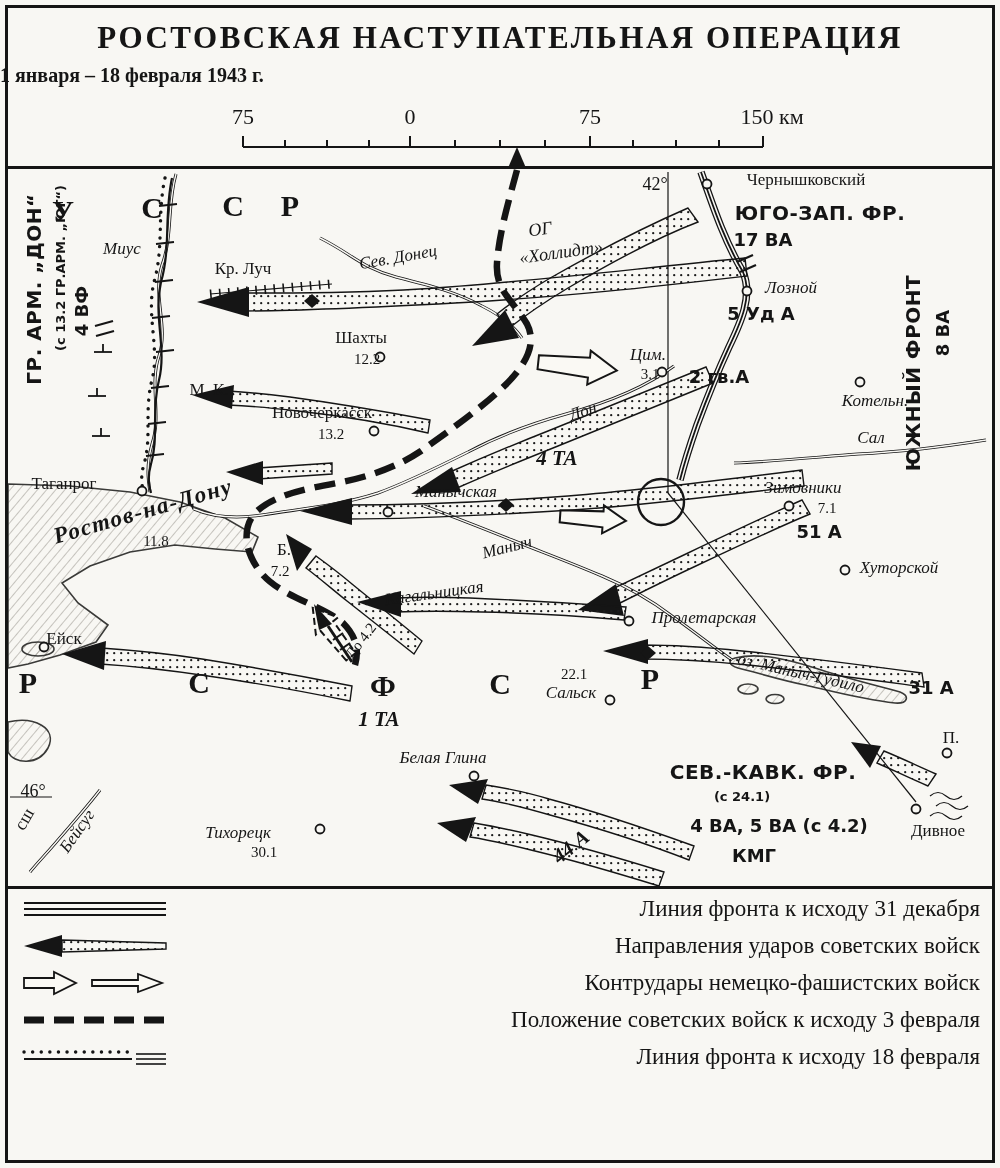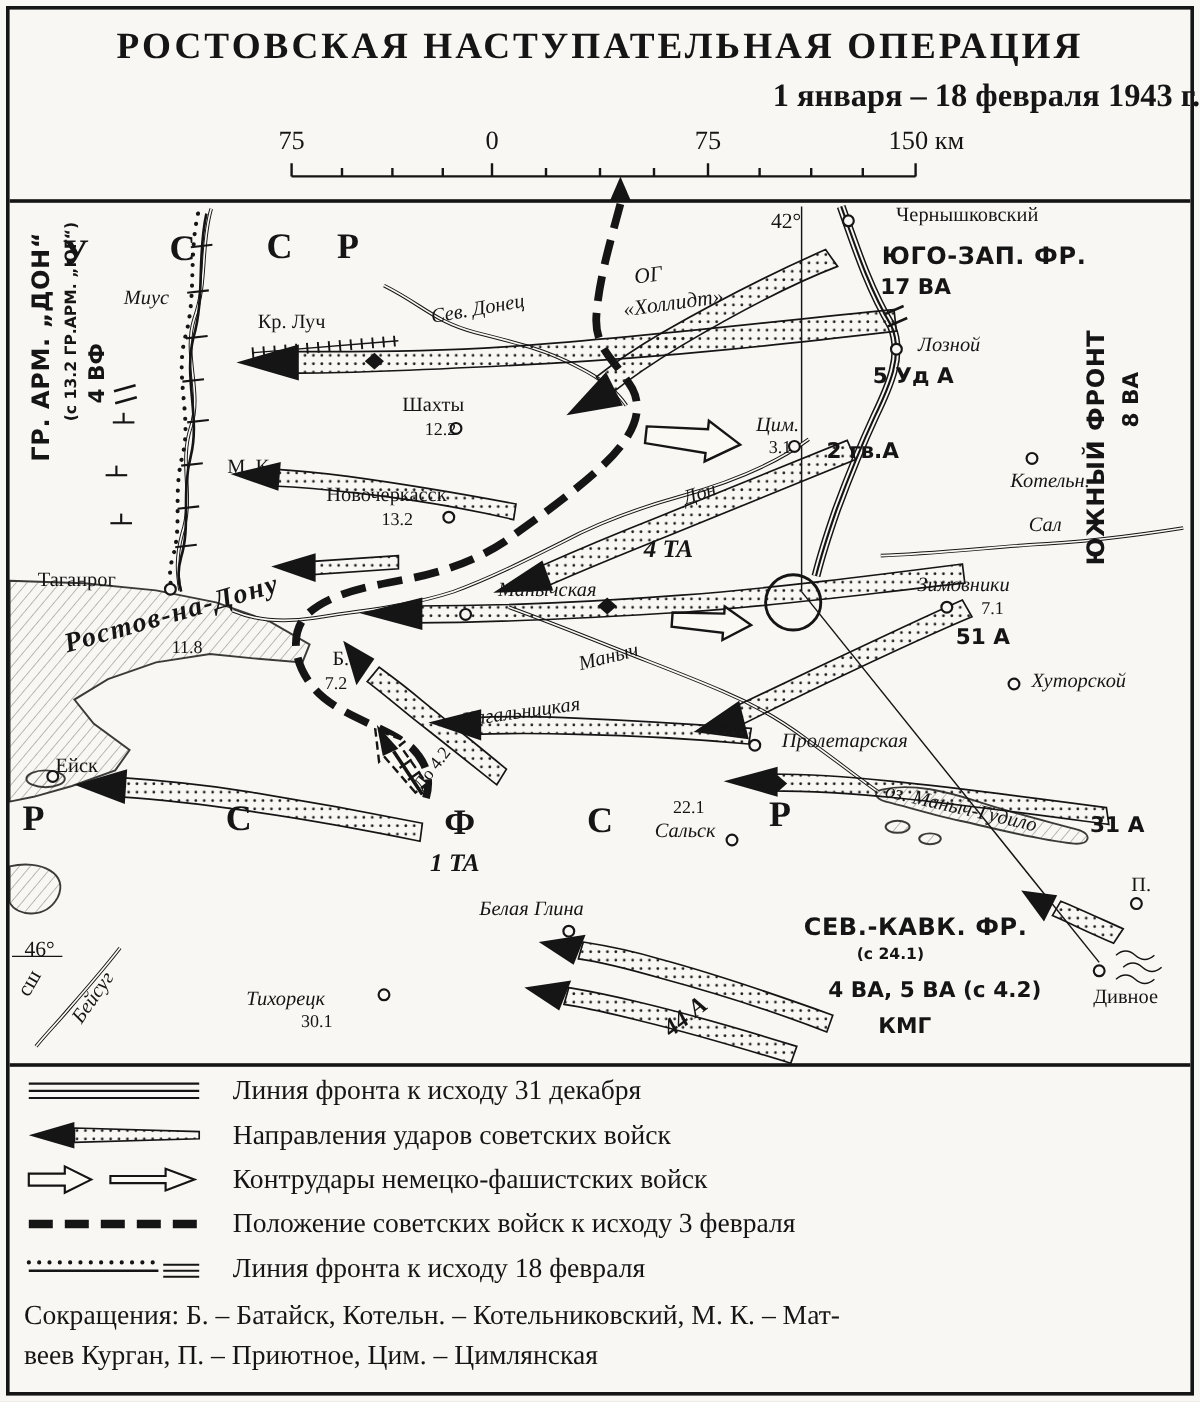--- a/index.html
+++ b/index.html
@@ -4,22 +4,22 @@
 <style>
   html,body{margin:0;padding:0;background:#e8e6e0;}
   .page{position:relative;width:1000px;height:1168px;background:#f8f7f3;overflow:hidden;
         font-family:"Liberation Serif",serif;color:#151515;}
   .frame{position:absolute;inset:5px;border:3px solid #151515;pointer-events:none;z-index:5;}
   .hline{position:absolute;left:8px;width:984px;height:3px;background:#151515;z-index:4;}
 
   
   .map-title{position:absolute;top:20px;left:0;width:100%;text-align:center;margin:0;
              font-size:31px;font-weight:700;letter-spacing:2.5px;z-index:3;}
-  .map-subtitle{position:absolute;top:64px;left:0;width:100%;text-align:right;
-             font-size:27px;font-weight:700;z-index:3;}
+  .map-subtitle{position:absolute;top:64px;left:0;width:100%;text-align:left;
+             font-size:20px;font-weight:700;z-index:3;}
   .scale-num{position:absolute;top:104px;transform:translateX(-50%);font-size:22px;z-index:3;}
   .scale-rule{position:absolute;top:130px;left:0;z-index:3;}
   .scale-rule line{stroke:#151515;stroke-width:2;}
 
   
   .map-art{position:absolute;top:0;left:0;z-index:1;}
   .rv1{fill:none;stroke:#151515;stroke-width:3;}
   .rv2{fill:none;stroke:#f8f7f3;stroke-width:1.4;}
   .f31a{fill:none;stroke:#151515;stroke-width:7.5;}
   .f31b{fill:none;stroke:#f8f7f3;stroke-width:5;}
@@ -43,21 +43,21 @@
   .town{font-size:17px;}
   .town-i{font-size:17px;font-style:italic;}
   .town-big{font-size:23px;font-weight:700;font-style:italic;letter-spacing:1.5px;}
   .river{font-size:17px;font-style:italic;}
   .date{font-size:15px;}
   .coord{font-size:18px;}
   .opgroup{font-size:18px;font-style:italic;}
 
   
   .legend{position:absolute;top:890px;left:20px;right:20px;z-index:3;}
-  .legend-row{display:flex;align-items:center;height:37px;}
+  .legend-row{display:flex;align-items:center;height:37px;justify-content:space-between;}
   .legend-row .sym{width:152px;flex:0 0 152px;display:flex;align-items:center;}
   .legend-label{font-size:23px;margin-left:22px;}
   .legend-abbrev{margin-top:4px;font-size:23px;line-height:34px;}
 </style>
 </head>
 <body>
 
 <div class="page">
   <div class="frame"></div>
 
@@ -380,18 +380,14 @@
           <line x1="4" y1="12" x2="112" y2="12" stroke="#151515" stroke-width="2.2"></line>
           <g stroke="#151515" stroke-width="1.6">
             <line x1="116" y1="7" x2="146" y2="7"></line>
               <line x1="116" y1="12" x2="146" y2="12"></line>
               <line x1="116" y1="17" x2="146" y2="17"></line>
           </g>
         </svg>
       </span>
       <span class="legend-label">Линия фронта к исходу 18 февраля</span>
     </div>
-    <div class="legend-abbrev">
-      <div>Сокращения: Б. – Батайск, Котельн. – Котельниковский, М. К. – Мат-</div>
-      <div>веев Курган, П. – Приютное, Цим. – Цимлянская</div>
-    </div>
   </div>
 </div>
 
 </body></html>

